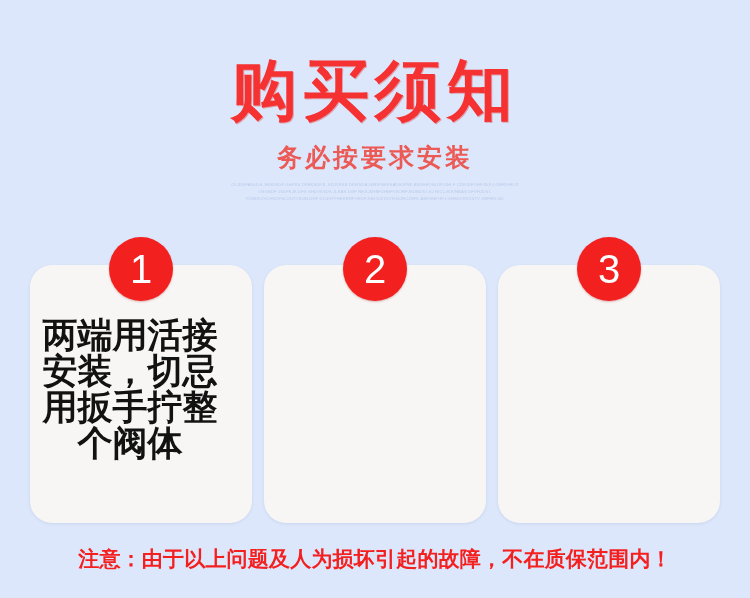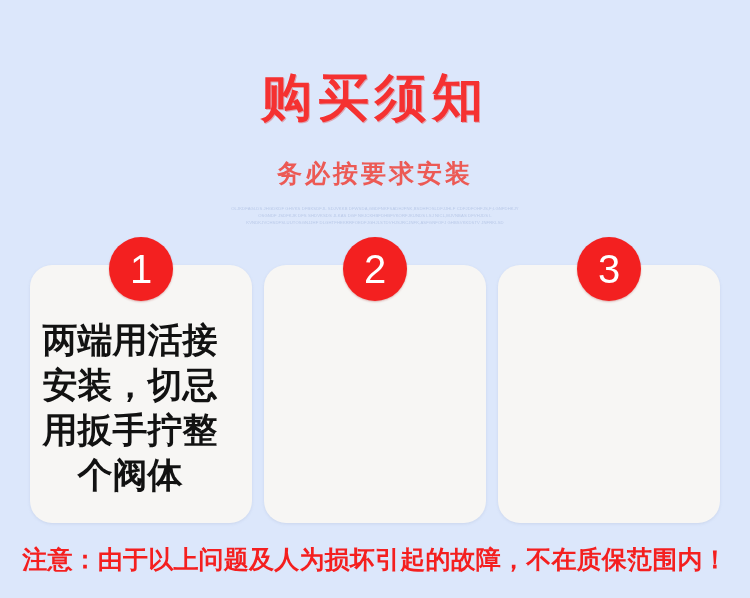--- a/index.html
+++ b/index.html
@@ -17,31 +17,31 @@
 
   
   .header {
     position: absolute;
     top: 0;
     left: 0;
     width: 750px;
     text-align: center;
   }
   .main-title {
-    margin: 8px;
+    margin: 0;
     padding-top: 52px;
-    font-size: 51px;
+    font-size: 66px;
     line-height: 76px;
     font-weight: bold;
     color: #f53131;
     letter-spacing: 6px;
     text-shadow: 1px 1px 0 rgba(220,40,40,0.35);
   }
   .subtitle {
-    margin: 8px;
+    margin: 0;
     padding-top: 14px;
     font-size: 25px;
     line-height: 30px;
     font-weight: bold;
     color: #ec5a55;
     letter-spacing: 3px;
   }
   .filler-block {
     margin: 0 auto;
     padding-top: 9px;
@@ -94,34 +94,34 @@
   }
   .card-text {
     position: absolute;
     top: 52px;
     left: 0;
     width: 200px;
     padding: 0 0;
     box-sizing: border-box;
     text-align: center;
     font-size: 35px;
-    line-height: 45px;
+    line-height: 36px;
     font-weight: bold;
     color: #121212;
     letter-spacing: 0px;
   }
 
   
   .warning {
     position: absolute;
     top: 544px;
     left: 0;
     width: 750px;
     text-align: center;
-    font-size: 25px;
+    font-size: 21px;
     line-height: 30px;
     font-weight: bold;
     color: #f41f1f;
     letter-spacing: 0.2px;
   }
 </style>
 </head>
 <body>
 
 <div class="header">

